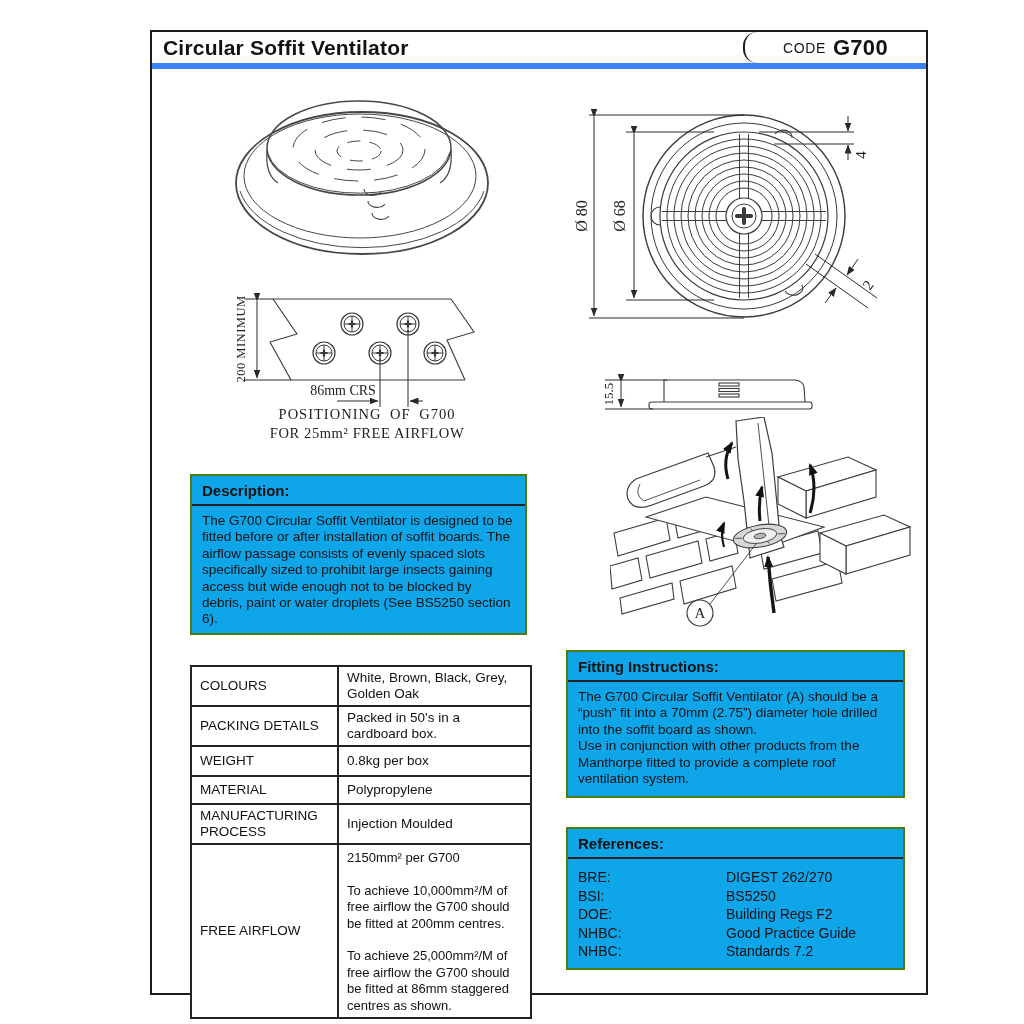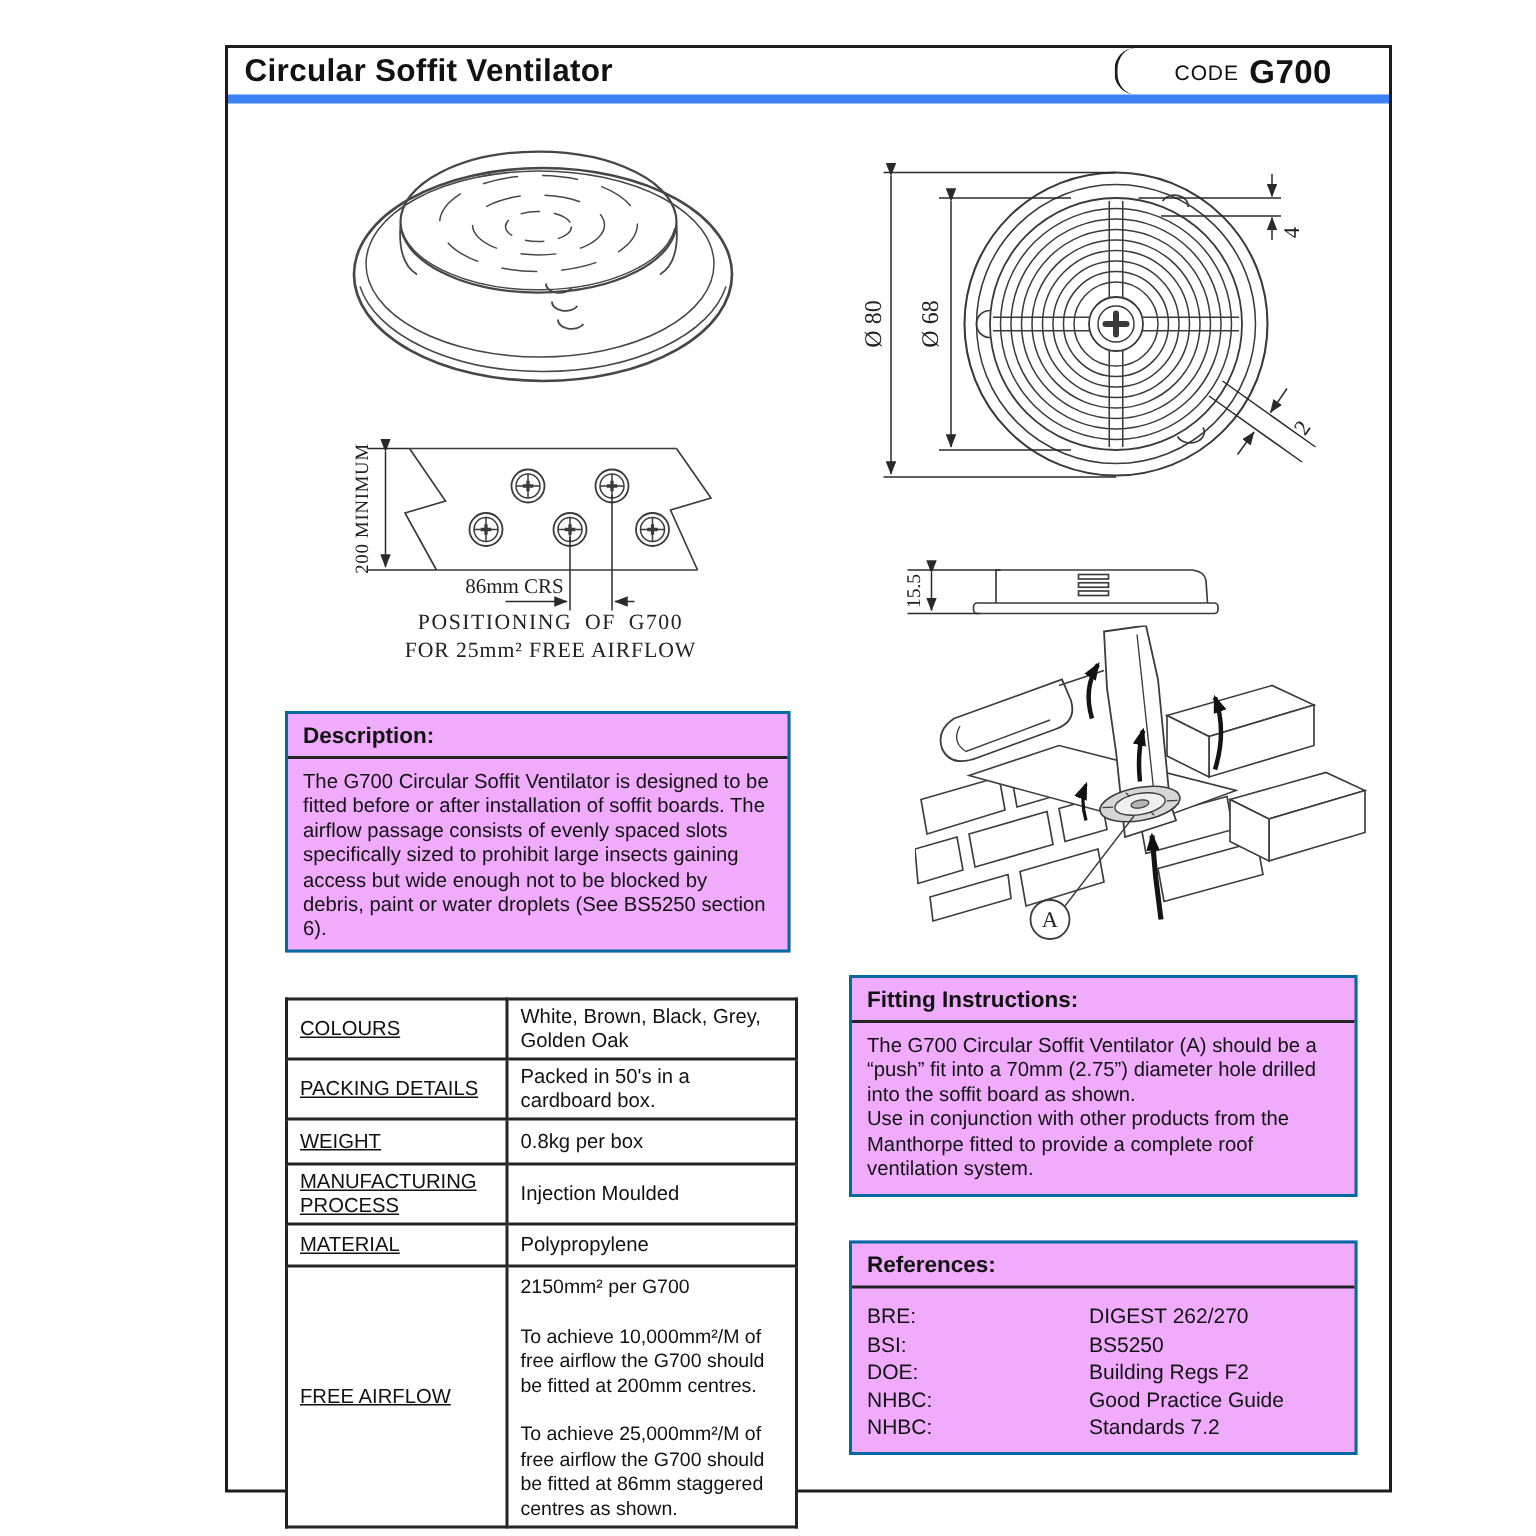--- a/index.html
+++ b/index.html
@@ -8,28 +8,28 @@
   .sheet { position:absolute; left:150px; top:30px; width:778px; height:965px;
            border:2px solid #1c1c1c; background:#fff; }
   
   .hdr { position:absolute; left:0; top:0; width:100%; height:37px; border-bottom:6px solid #3b82f6; display:flex; }
   .hdr-title { flex:1; display:flex; align-items:center; padding-left:11px;
                font-size:21px; font-weight:bold; letter-spacing:.2px; }
   .hdr-code { width:183px; border-left:2px solid #1c1c1c; display:flex; align-items:center; justify-content:center; gap:7px;border-radius:14px; }
   .code-label { font-size:14px; letter-spacing:.6px; }
   .code-value { font-size:22px; font-weight:bold; letter-spacing:.3px; }
   
-  .fbox { position:absolute; border:2px solid #0369a1; background:#f0abfc; }
+  .fbox { position:absolute; border:2px solid #4d7c0f; background:#0ea5e9; }
   .fbox-h { border-bottom:2px solid #242424; font-weight:bold; font-size:15px; padding:6px 10px 5px; }
   .fbox-b { padding:7px 10px; font-size:13.5px; line-height:16.4px; }
   .fbox-b p + p { margin-top:16px; }
   
   table.spec { position:absolute; left:38px; top:633px; width:342px; border-collapse:collapse; table-layout:fixed; background:#fff; }
   table.spec td { border:2px solid #242424; font-size:13.5px; padding:3px 8px; vertical-align:middle; line-height:16px; }
-  table.spec td.lbl { width:147px;text-decoration:underline; }
+  table.spec td.lbl { width:147px; }
   table.spec td.val-top { vertical-align:top; padding-top:5px; font-size:13px; line-height:16.5px;border-radius:26px; }
   td.val-top .para + .para { margin-top:16px; }
   
   .ref-row { display:flex; font-size:14px; line-height:18.5px; }
   .ref-org { width:148px; }
   
   .diag { position:absolute; }
   svg text { fill:#222; }
   .serif { font-family:"Liberation Serif", serif; }
 </style>
@@ -277,27 +277,27 @@
         <td>White, Brown, Black, Grey, Golden Oak</td>
       </tr>
       <tr style="height:33px">
         <td class="lbl">PACKING DETAILS</td>
         <td>Packed in 50's in a cardboard box.</td>
       </tr>
       <tr style="height:30px">
         <td class="lbl">WEIGHT</td>
         <td>0.8kg per box</td>
       </tr>
+      <tr style="height:28px">
+        <td class="lbl">MATERIAL</td>
+        <td>Polypropylene</td>
+      </tr>
       <tr style="height:34px">
         <td class="lbl">MANUFACTURING PROCESS</td>
         <td>Injection Moulded</td>
-      </tr>
-      <tr style="height:28px">
-        <td class="lbl">MATERIAL</td>
-        <td>Polypropylene</td>
       </tr>
       <tr style="height:155px">
         <td class="lbl">FREE AIRFLOW</td>
         <td class="val-top">
           <div class="para">2150mm² per G700</div>
           <div class="para">To achieve 10,000mm²/M of free airflow the G700 should be fitted at 200mm centres.</div>
           <div class="para">To achieve 25,000mm²/M of free airflow the G700 should be fitted at 86mm staggered centres as shown.</div>
         </td>
       </tr>
     </tbody>

